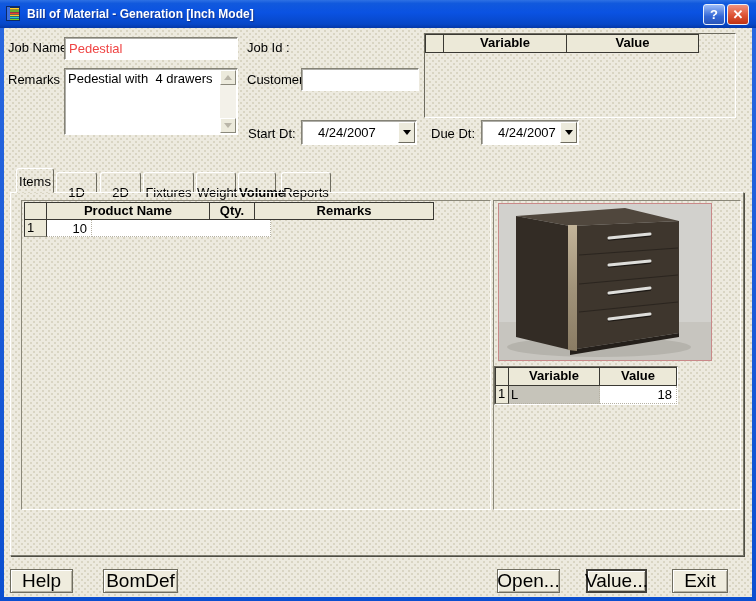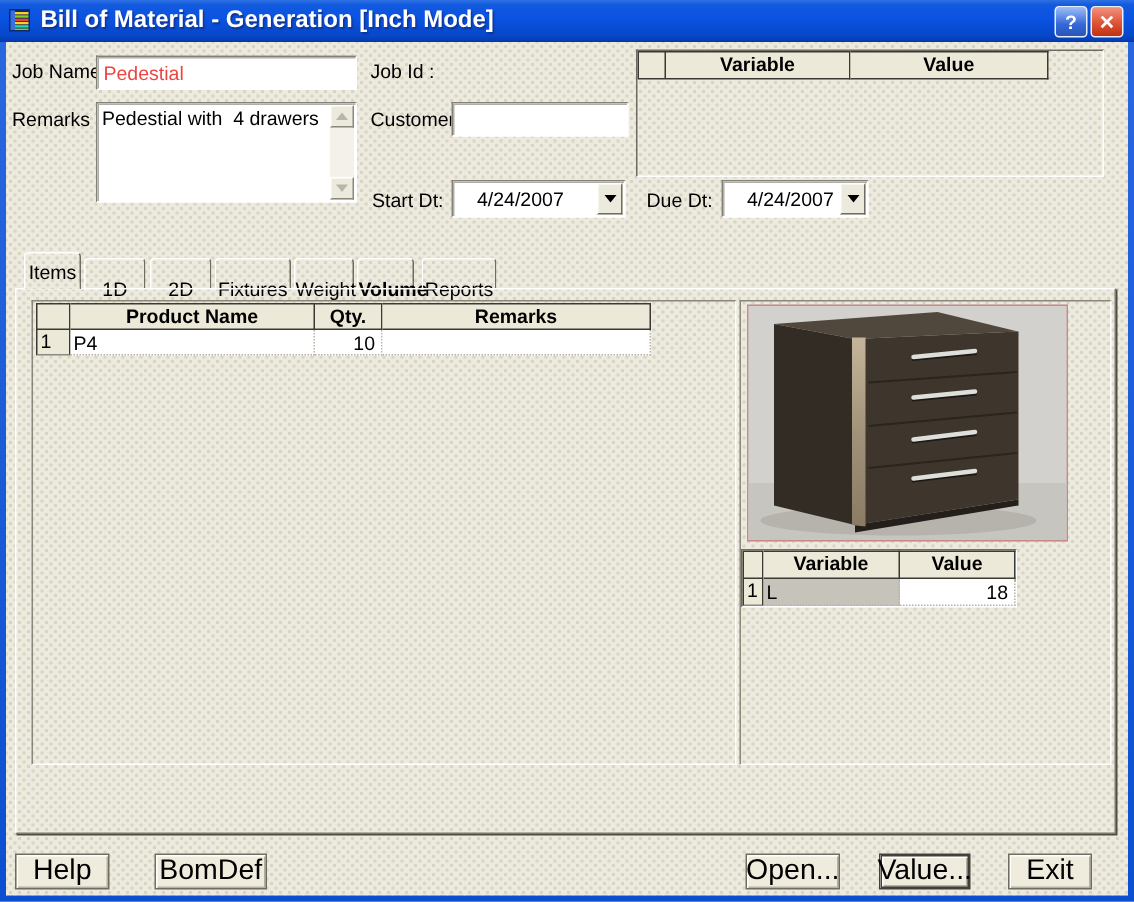--- a/index.html
+++ b/index.html
@@ -11,21 +11,21 @@
     background: linear-gradient(180deg,#2a68e0,#0b4fd0);
     overflow: hidden;
   }
   .titlebar {
     position: absolute; left:0; top:0; right:0; height:28px;
     background: linear-gradient(180deg,#2e71e4 0%, #1159dd 12%, #0a52e2 45%, #0747c8 86%, #0538a8 100%);
     display:flex; align-items:center; padding-left:6px;
   }
   .title-icon { width:16px; height:16px; margin-right:5px; flex:0 0 auto; }
   .title-text {
-    color:#fff; font-weight:bold; font-size:16px;
+    color:#fff; font-weight:bold; font-size:12px;
     text-shadow: 1px 1px 1px #10338f; white-space:nowrap;
   }
   .tb-btn {
     position:absolute; top:4px; width:22px; height:21px; border-radius:3px;
     border:1px solid #e8f0fc; color:#fff; font-weight:bold; font-size:13px;
     display:flex; align-items:center; justify-content:center; cursor:pointer;
   }
   .tb-help { right:31px; background: linear-gradient(180deg,#9cbcf8,#3467d6 60%,#2a55b8); }
   .tb-close { right:7px; background: linear-gradient(180deg,#f0927e,#dd5335 55%,#c03212); }
 
@@ -183,21 +183,20 @@
       <div class="panel" style="left:10px; top:7px; width:470px; height:310px;">
         <div style="position:absolute; left:2px; top:1px;">
           <div class="ghrow">
             <div class="gcell ghead first" style="width:23px; height:18px;"></div>
             <div class="gcell ghead" style="width:163px; height:18px;">Product Name</div>
             <div class="gcell ghead" style="width:45px;  height:18px;">Qty.</div>
             <div class="gcell ghead" style="width:179px; height:18px;">Remarks</div>
           </div>
           <div class="ghrow">
             <div class="gcell gsel" style="width:23px; height:17px; border-left:1px solid #3a3933;">1</div>
-            <div class="gcell gbody" style="width:163px; height:17px;">P4</div>
             <div class="gcell gbody num" style="width:45px; height:17px;">10</div>
             <div class="gcell gbody" style="width:179px; height:17px;"></div>
           </div>
         </div>
       </div>
 
       <div class="panel" style="left:482px; top:7px; width:248px; height:310px;">
 
         <div class="picture">
           <svg width="212" height="156" viewBox="0 0 212 156">

